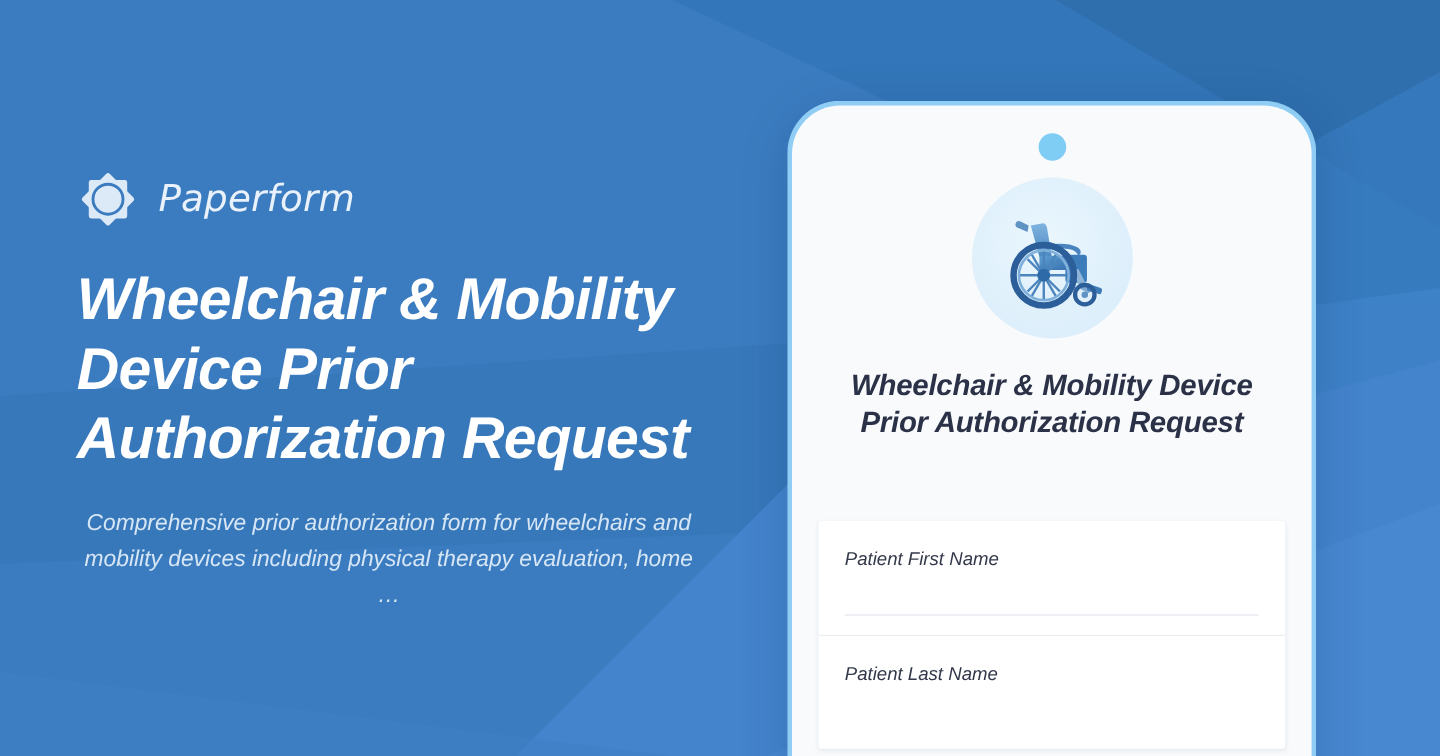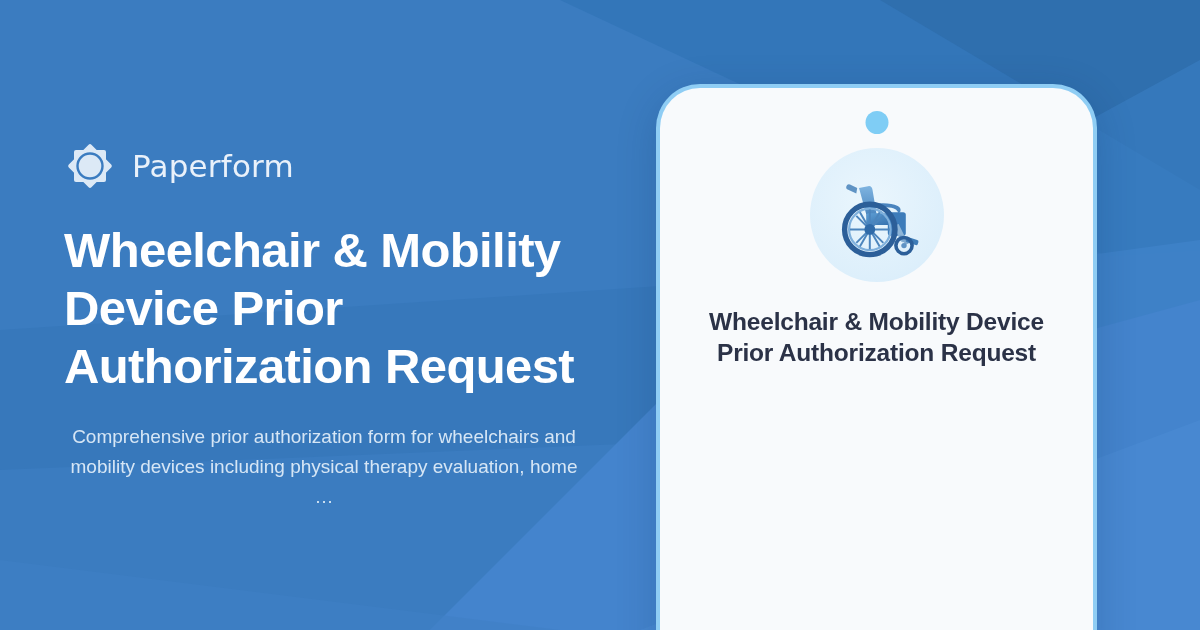--- a/index.html
+++ b/index.html
@@ -9,20 +9,21 @@
     width:1200px; height:630px;
     overflow:hidden;
     font-family:"Liberation Sans", sans-serif;
   }
 
   .canvas {
     position:relative;
     width:1200px; height:630px;
     background:#1d4ed8;
     overflow:hidden;
+    font-style:italic;
   }
 
   
   .bg-layer { position:absolute; inset:0; overflow:hidden; }
   .bg-layer svg { position:absolute; inset:0; width:1200px; height:630px; display:block; }
 
   
   .left {
     position:absolute;
     left:64px; top:140px;
@@ -224,17 +225,25 @@
         <circle cx="52" cy="76" r="6" fill="#2f6aa8"></circle>
 
         <circle cx="90" cy="94" r="9" fill="none" stroke="#2c5f99" stroke-width="4"></circle>
         <circle cx="90" cy="94" r="3" fill="#5f93c4"></circle>
       </svg>
     </div>
 
     <div class="phone-title">Wheelchair &amp; Mobility Device Prior Authorization Request</div>
 
     <div class="form-card">
+      <div class="field">
+        <div class="field-label">Patient First Name</div>
+        <div class="field-input"></div>
+      </div>
+      <div class="field last">
+        <div class="field-label">Patient Last Name</div>
+
+      </div>
     </div>
 
   </div>
 
 </div>
 
 </body></html>

